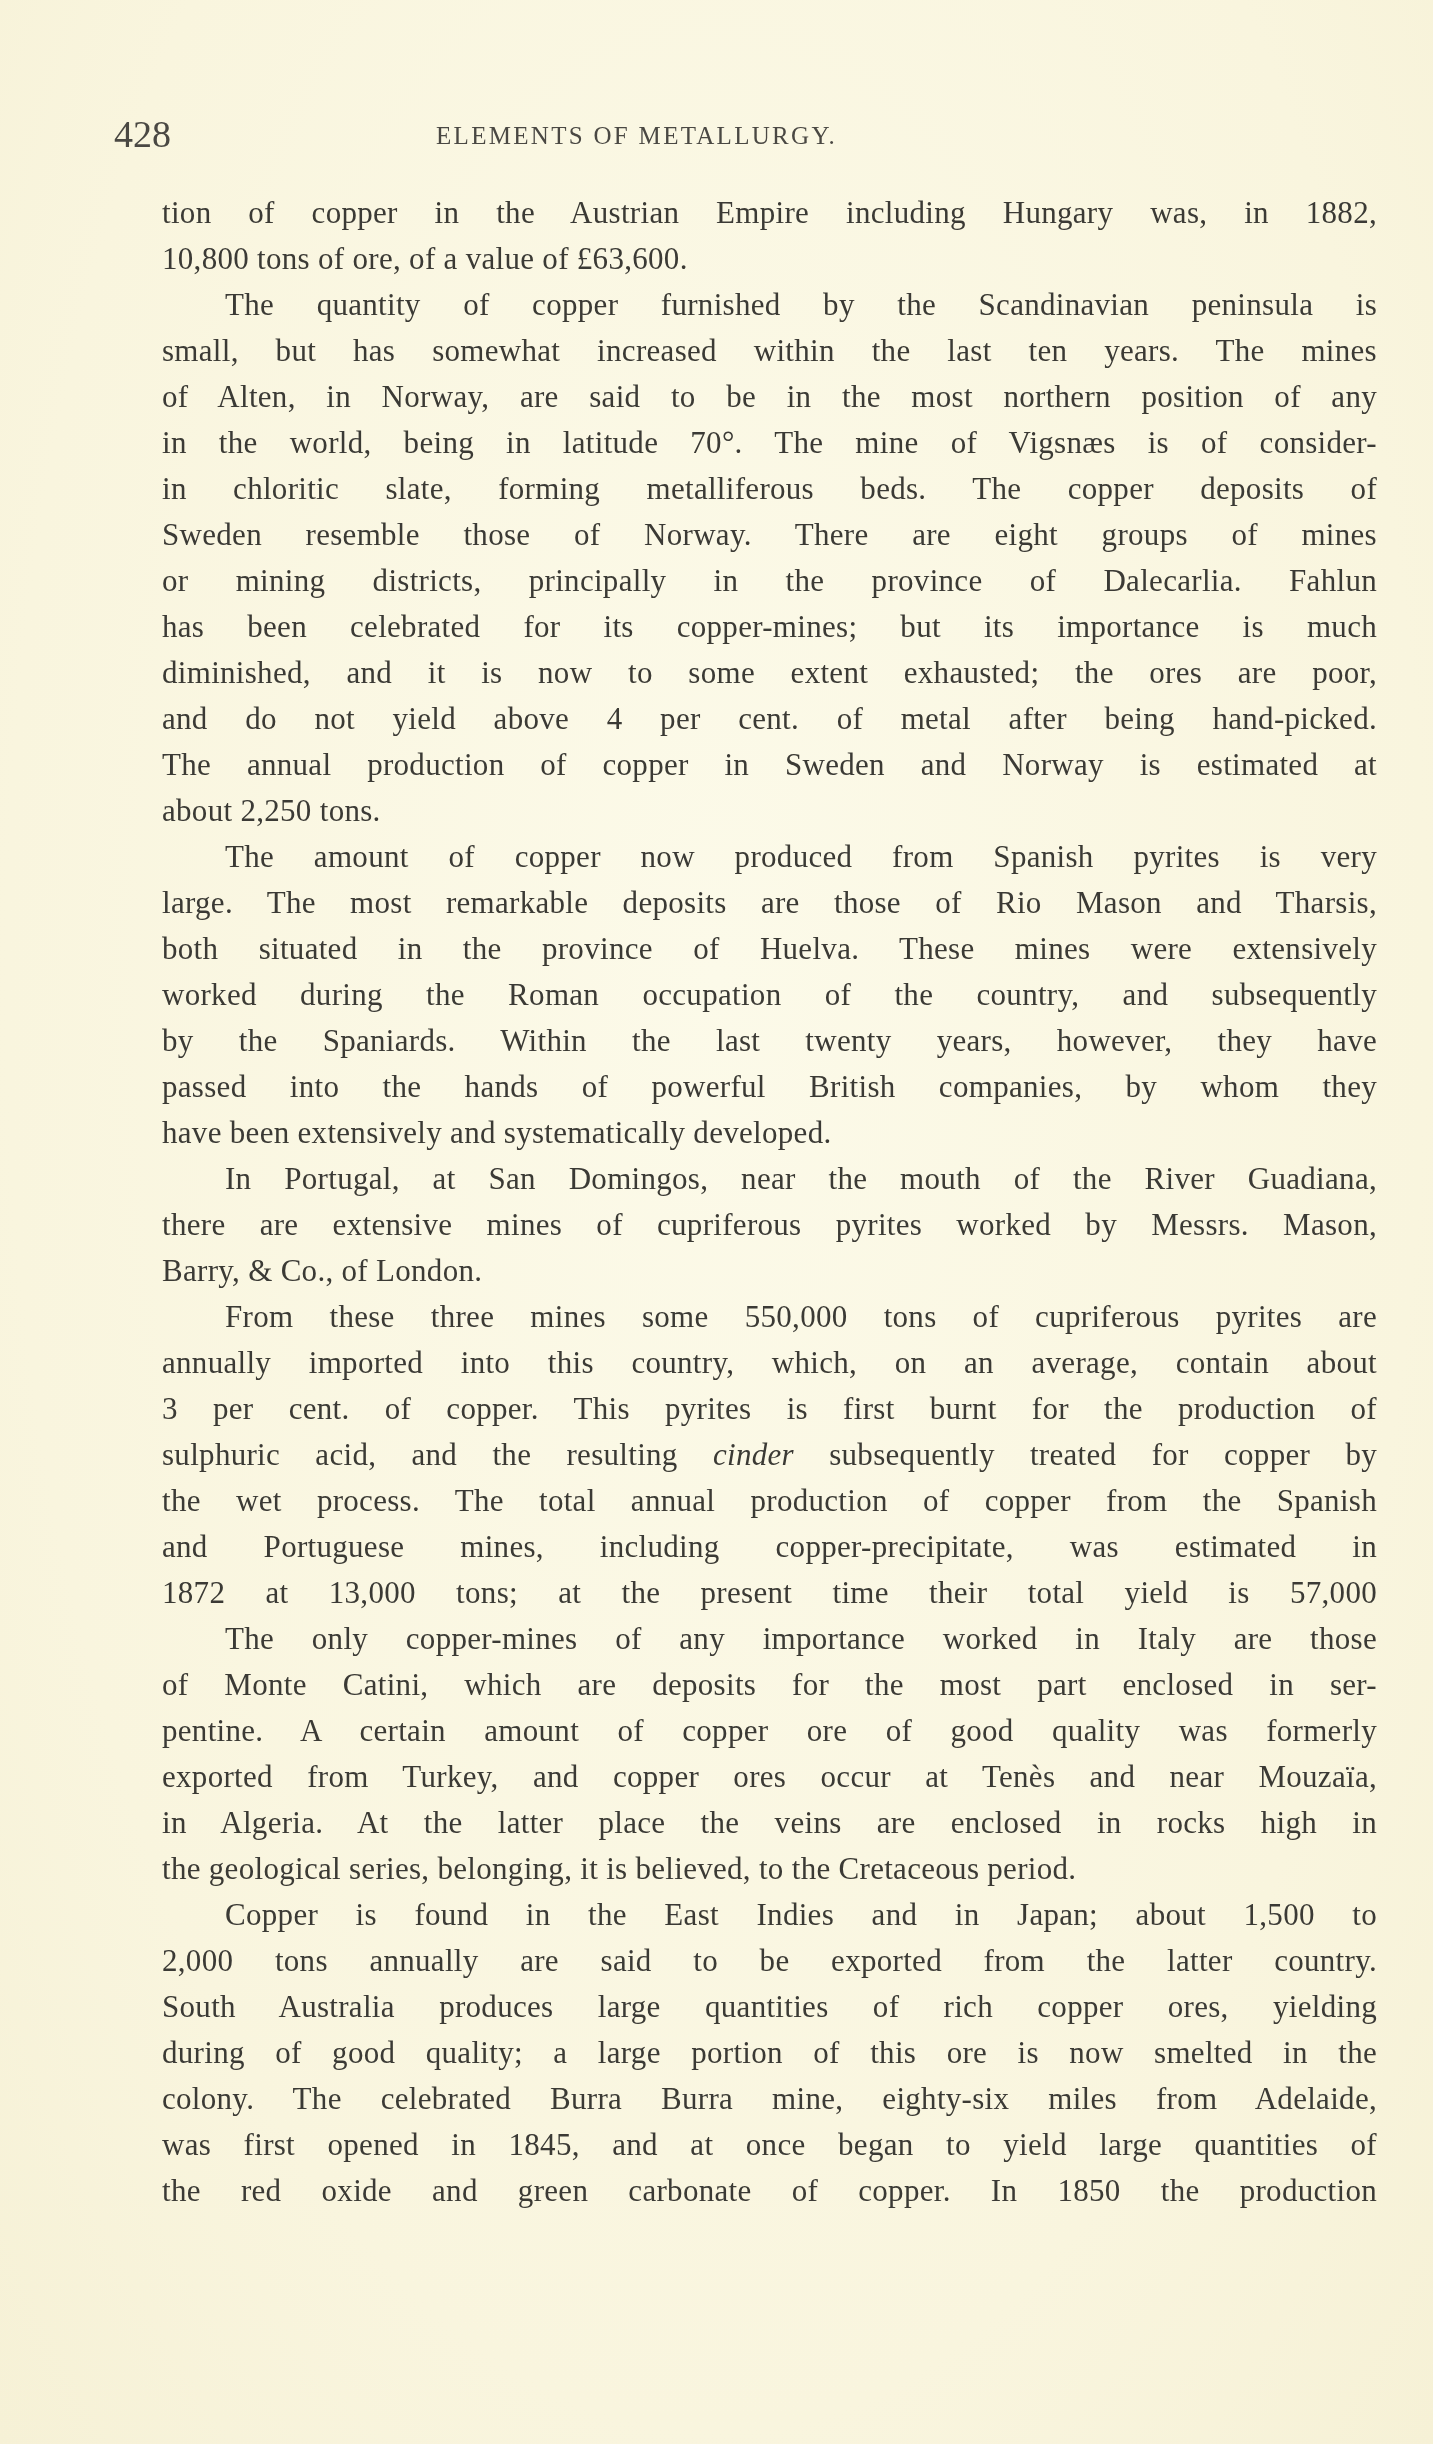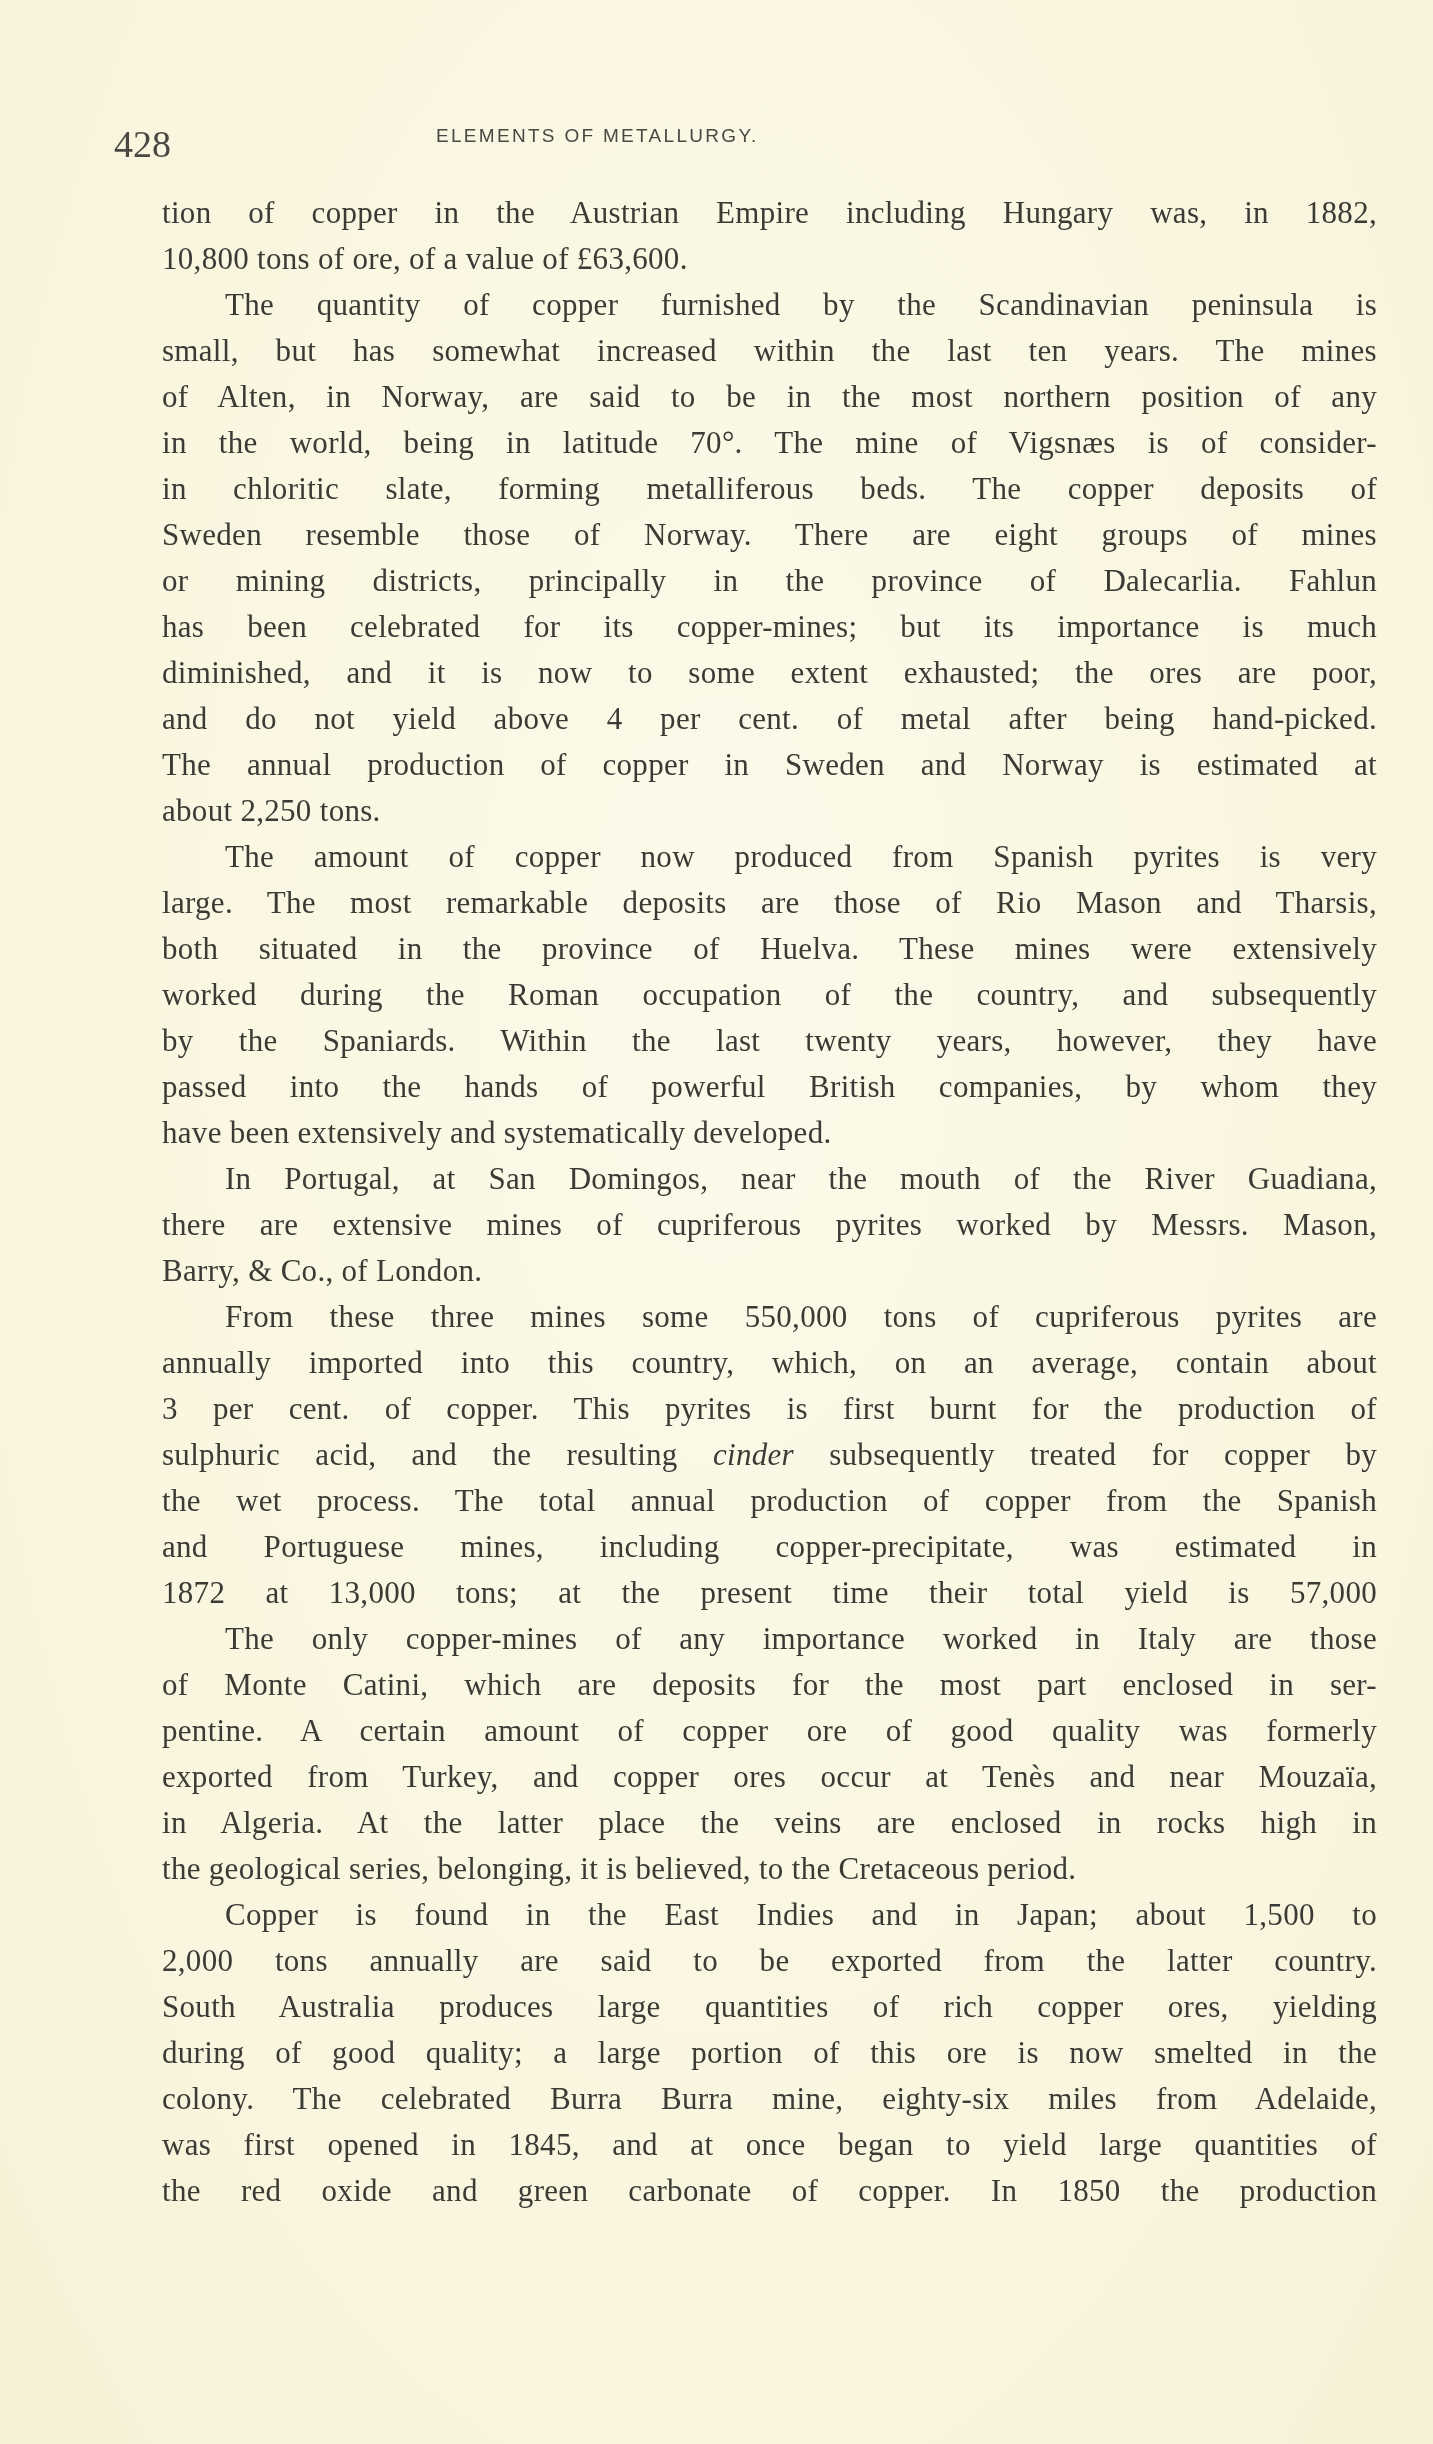--- a/index.html
+++ b/index.html
@@ -13,26 +13,26 @@
   .page {
     position: absolute; left: 0; top: 0; width: 1433px; height: 2444px;
     background: radial-gradient(ellipse at 50% 40%, #fcfae9 0%, #f9f5de 70%, #f6f1d6 100%);
   }
   .running-head {
     position: absolute; left: 114px; top: 112px; width: 1216px; height: 44px;
   }
   .page-number {
     position: absolute; left: 0; top: 0;
     font-family: "Liberation Serif", serif;
-    font-size: 38px; line-height: 44px; color: #4a4843; margin-top: 10px;
+    font-size: 38px; line-height: 44px; color: #4a4843;
   }
   .running-title {
     position: absolute; left: 322px; top: 4px;
-    font-family: Liberation Sans, sans-serif;
-    font-size: 19px; line-height: 40px; letter-spacing: 2.3px; color: #4a4843;
+    font-family: Liberation Serif, serif;
+    font-size: 25px; line-height: 40px; letter-spacing: 2.3px; color: #4a4843;
   }
   .body-text {
     position: absolute; left: 115px; top: 190px; width: 1215px; margin-left: 47px;
   }
   .line {
     display: block; height: 46px; line-height: 46px;
     font-family: "Liberation Serif", serif;
     font-size: 31px;
     white-space: nowrap;
     text-align: justify; text-align-last: justify;

